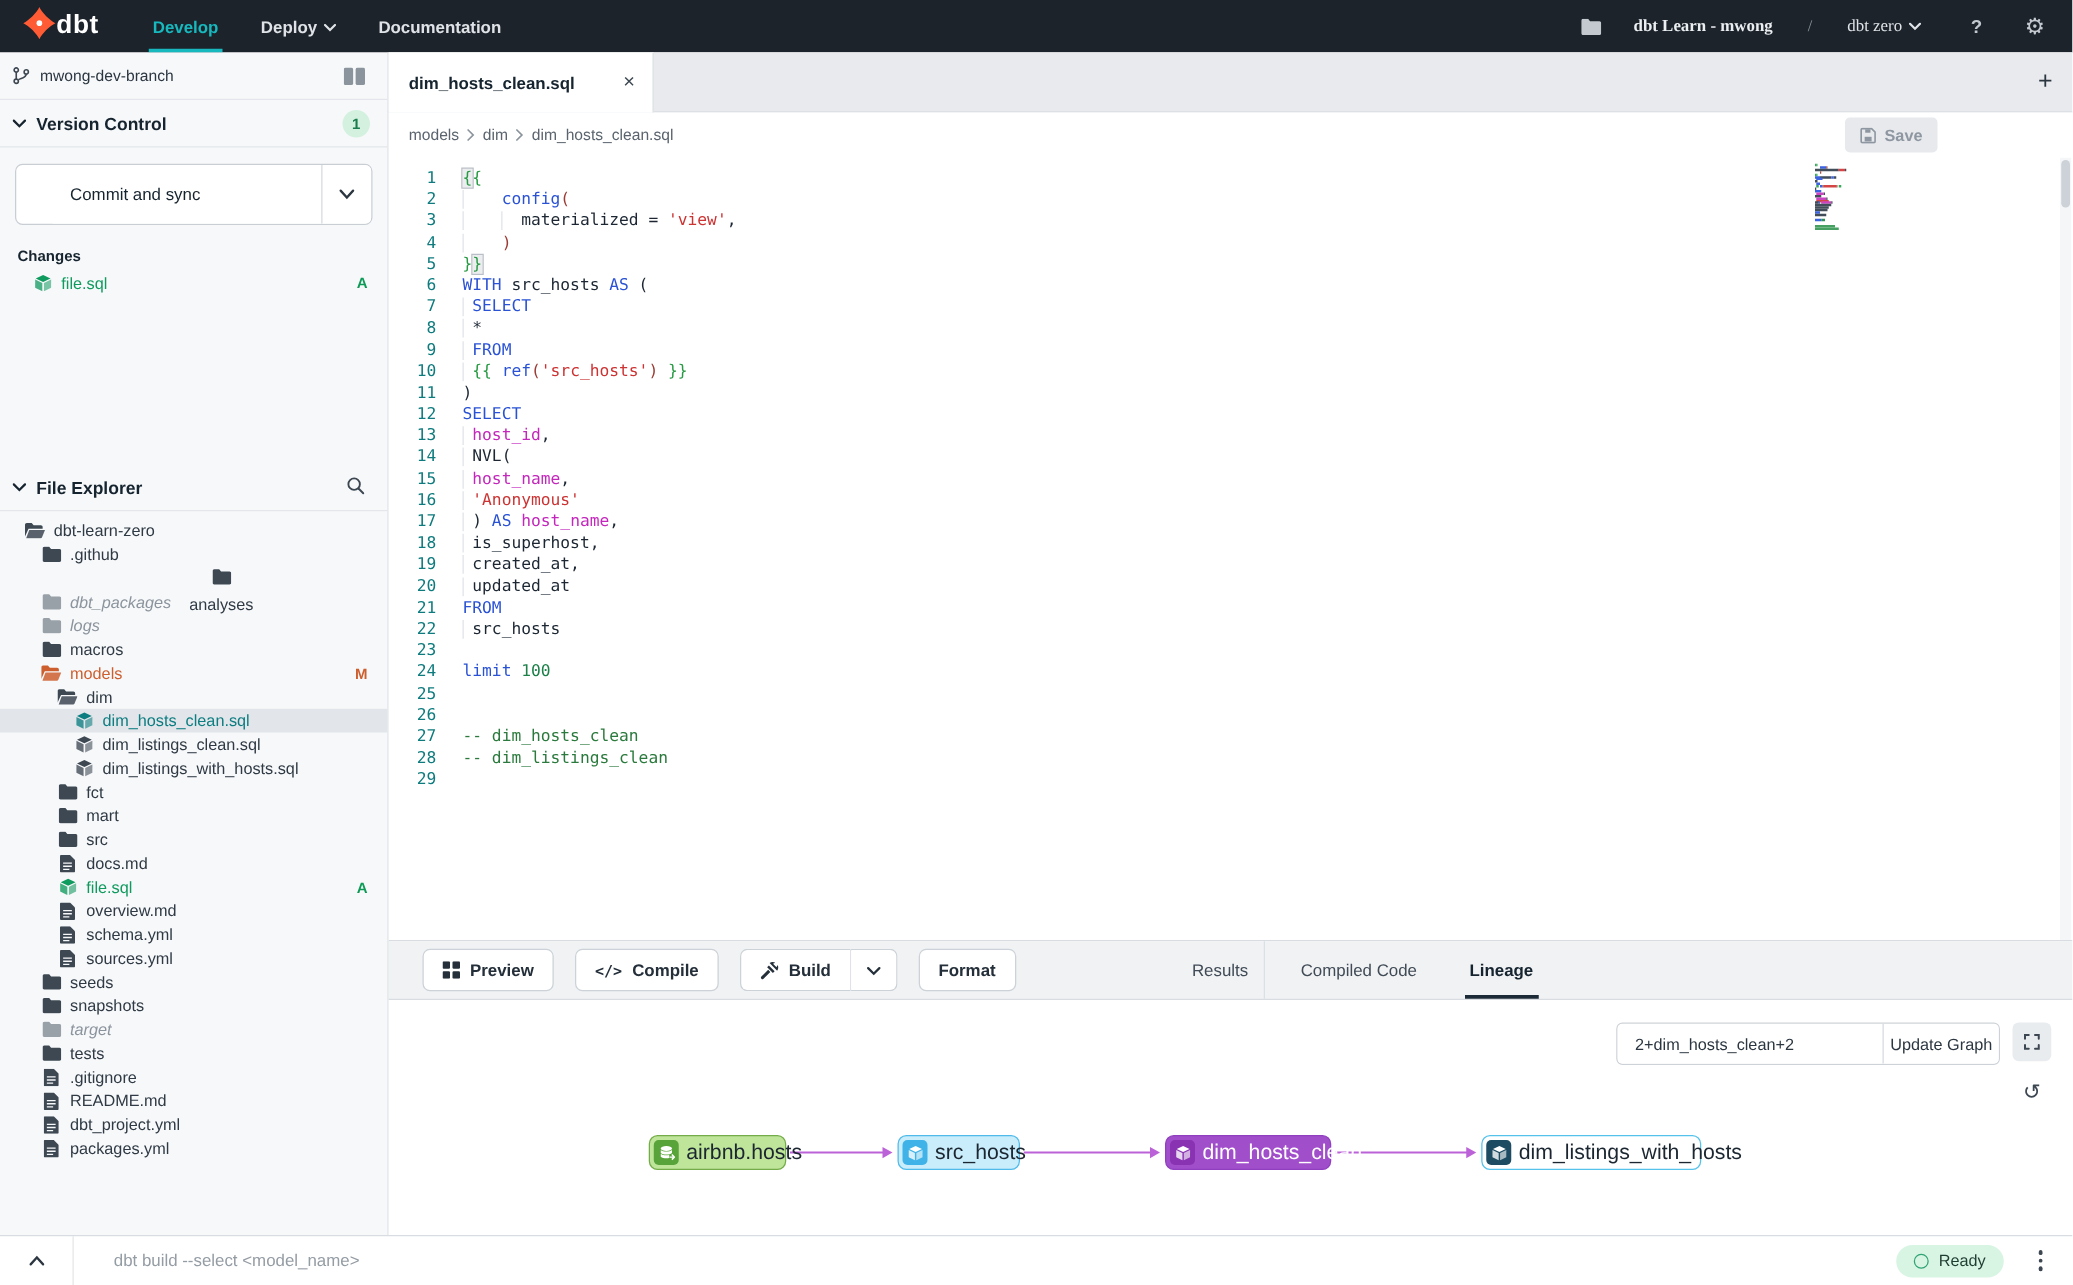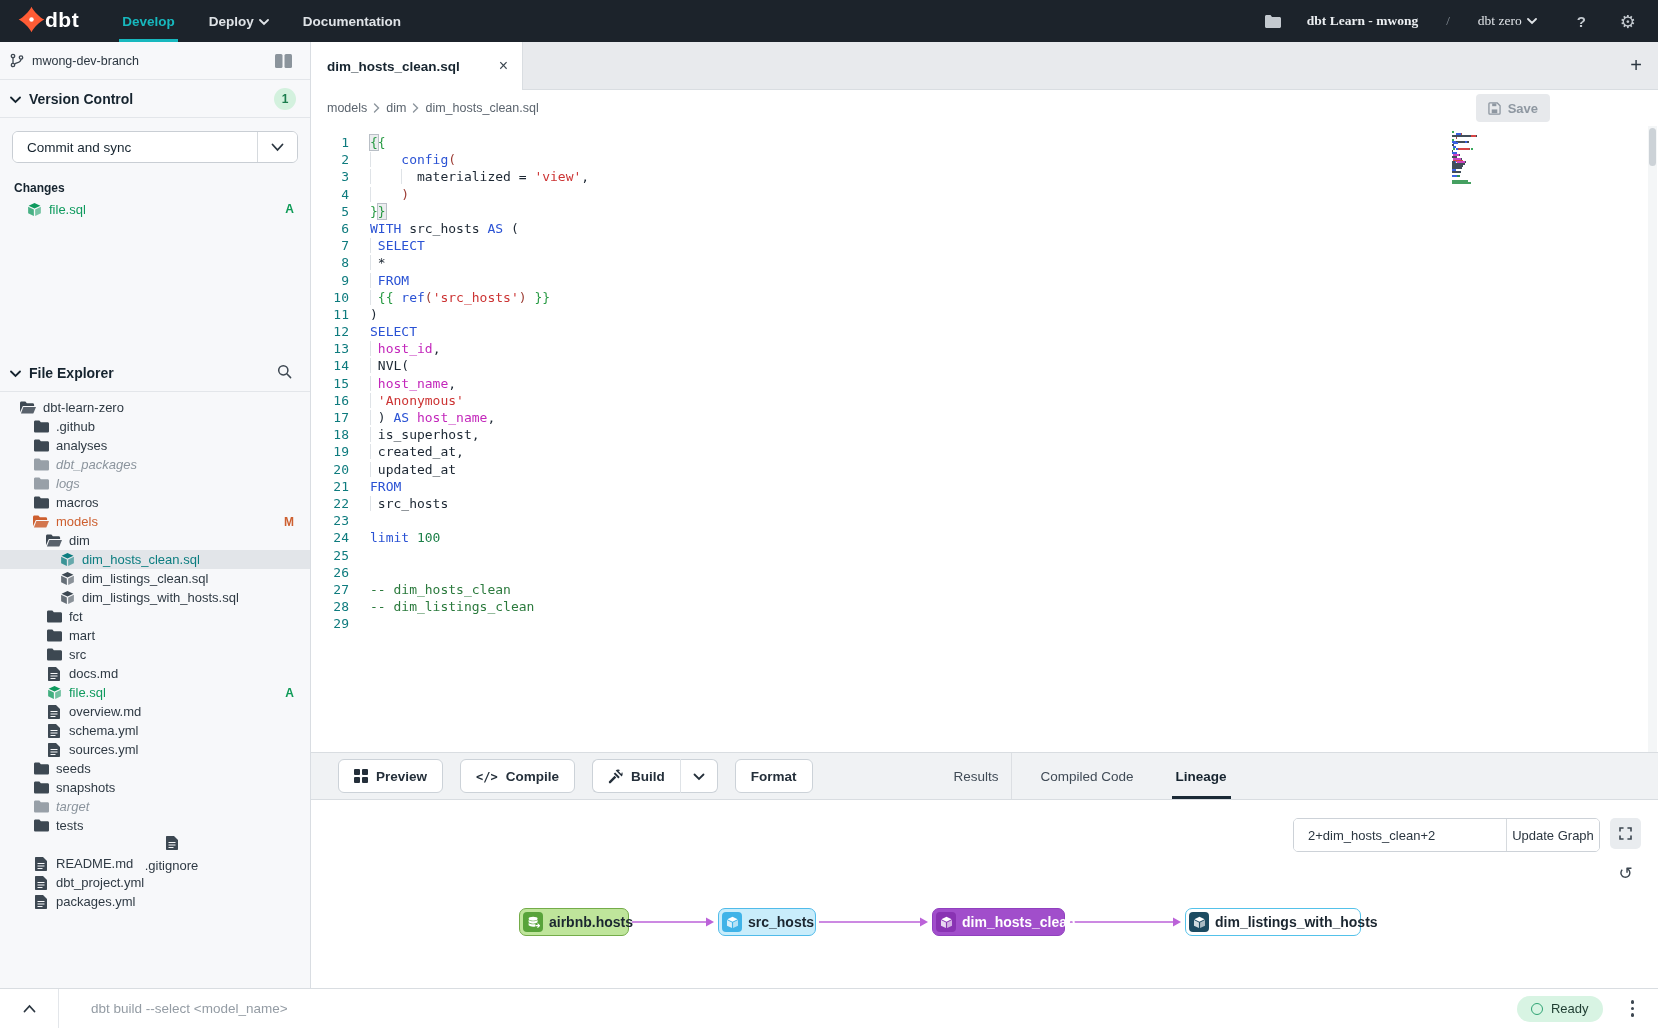--- a/index.html
+++ b/index.html
@@ -22,21 +22,21 @@
   .gear-glyph::before { content:"⚙"; color:#c3c9cf; font-size:18px; font-family:"DejaVu Sans", sans-serif; }
   .icon-btn { background:none; border:none; cursor:pointer; display:flex; align-items:center; padding:4px; }
 
   
   .sidebar { position:absolute; left:0; top:42px; width:311px; height:946px; background:#f7f8fa; border-right:1px solid #d9dde2; }
   .branch-row { height:38px; display:flex; align-items:center; gap:8px; padding:0 14px 0 10px; border-bottom:1px solid #e3e6ea; font-size:12.5px; color:#2b3640; }
   .branch-row .spacer { flex:1; }
   .section-head { height:38px; display:flex; align-items:center; gap:8px; padding:0 14px 0 10px; border-bottom:1px solid #e3e6ea; }
   .section-title { font-size:14px; font-weight:bold; color:#16242f; }
   .vc-badge { margin-left:auto; width:22px; height:22px; border-radius:50%; background:#d3f1de; color:#1b7c4d; font-size:12px; font-weight:bold; display:flex; align-items:center; justify-content:center; }
-  .commit-wrap { margin:13px 12px 10px 12px; display:flex; height:32px; border:1px solid #c9ced4; border-radius:6px; background:#fff; overflow:hidden; }
+  .commit-wrap { margin:13px 12px 10px 12px; display:flex; height:49px; border:1px solid #c9ced4; border-radius:6px; background:#fff; overflow:hidden;padding-left:29px; }
   .commit-main { flex:1; display:flex; align-items:center; padding:0 14px; font-size:13.5px; color:#16242f; background:#fff; border:none; cursor:pointer; }
   .commit-caret { width:40px; display:flex; align-items:center; justify-content:center; border-left:1px solid #d6dade; background:#fff; border:none; border-left:1px solid #d6dade; cursor:pointer; }
   .changes-label { padding:8px 14px 4px 14px; font-size:12px; font-weight:bold; color:#16242f; }
   .change-row { display:flex; align-items:center; gap:7px; height:20px; padding:0 16px 0 26px; font-size:13px; color:#0f9a5e; cursor:pointer; }
   .change-status { margin-left:auto; font-weight:bold; font-size:12px; color:#0d9a56; }
   .fe-head { margin-top:135px; }
   .tree { padding-top:6px; }
   .tree-row { display:flex; align-items:center; gap:7px; height:19px; font-size:13px; color:#2f3a44; cursor:pointer; position:relative; }
   .tree-row.muted { color:#8b949d; font-style:italic; }
   .tree-row.orange { color:#cd5f2f; }
@@ -93,21 +93,21 @@
   .lineage { position:absolute; left:0; top:758px; width:100%; height:188px; background:#fff; }
   .lg-controls { position:absolute; left:982px; top:18px; display:flex; height:34px; border:1px solid #cdd2d8; border-radius:5px; background:#fff; overflow:hidden; }
   .lg-input { width:212px; border:none; outline:none; padding:0 14px; font-size:13px; color:#2b3640; font-family:"Liberation Sans", sans-serif; }
   .lg-update { width:93px; border:none; border-left:1px solid #d6dade; background:#fff; font-size:13px; color:#2b3640; cursor:pointer; font-family:"Liberation Sans", sans-serif; }
   .lg-fullscreen { position:absolute; left:1299px; top:18px; width:31px; height:31px; border:none; border-radius:5px; background:#e9ecef; display:flex; align-items:center; justify-content:center; cursor:pointer; }
   .lg-reset { position:absolute; left:1299px; top:58px; width:31px; height:31px; border:none; border-radius:5px; background:transparent; cursor:pointer; font-size:17px; color:#3d4751; }
   .lg-reset::before { content:"↺"; font-family:"DejaVu Sans", sans-serif; }
   .lg-edges { position:absolute; inset:0; pointer-events:none; }
   .lg-node { position:absolute; top:108px; height:28px; border-radius:7px; display:flex; align-items:center; gap:6px; padding:0 8px 0 3px; border:1.5px solid; cursor:pointer; }
   .lg-ic { width:20px; height:20px; border-radius:4px; display:flex; align-items:center; justify-content:center; flex:0 0 20px; }
-  .lg-label { font-size:14px; font-weight:bold; white-space:nowrap; }
+  .lg-label { font-size:17px; font-weight:normal; white-space:nowrap; }
 
   
   .cmdbar { position:absolute; left:0; top:988px; width:1658px; height:40px; background:#fff; border-top:1px solid #d9dde1; display:flex; align-items:center; }
   .cmd-collapse { width:58px; display:flex; align-items:center; justify-content:center; background:none; border:none; cursor:pointer; height:100%; }
   .cmd-input-wrap { flex:1; height:100%; border-left:1px solid #e3e6ea; display:flex; align-items:center; padding-left:32px; }
   .cmd-input { width:600px; border:none; outline:none; font-size:13.5px; color:#2b3640; font-family:"Liberation Sans", sans-serif; }
   .cmd-input::placeholder { color:#949ca4; }
   .ready-pill { display:flex; align-items:center; gap:8px; height:26px; padding:0 14px; border-radius:13px; background:#d8f4e3; color:#1e3d31; font-size:13px; }
   .ready-dot { width:12px; height:12px; border-radius:50%; border:1.5px solid #2fa474; background:transparent; }
   .kebab { display:flex; flex-direction:column; gap:3px; padding:6px 10px; margin:0 14px 0 18px; background:none; border:none; cursor:pointer; }
@@ -245,21 +245,21 @@
           <span>dbt-learn-zero</span>
         </div>
         <div class="tree-row" style="padding-left: 33px;">
           <span class="t-ic">
             <svg width="15" height="13" viewBox="0 0 16 13">
               <path fill="#3d4852" d="M0 1.5C0 .7.7 0 1.5 0h4.2L7.3 2h7.2c.8 0 1.5.7 1.5 1.5v8c0 .8-.7 1.5-1.5 1.5h-13C.7 13 0 12.3 0 11.5v-10z"></path>
             </svg>
           </span>
           <span>.github</span>
         </div>
-        <div class="tree-row" style="padding-left: 33px;">
+        <div class="tree-row" style="padding-left: 44px; flex-direction: column;">
           <span class="t-ic">
             <svg width="15" height="13" viewBox="0 0 16 13">
               <path fill="#3d4852" d="M0 1.5C0 .7.7 0 1.5 0h4.2L7.3 2h7.2c.8 0 1.5.7 1.5 1.5v8c0 .8-.7 1.5-1.5 1.5h-13C.7 13 0 12.3 0 11.5v-10z"></path>
             </svg>
           </span>
           <span>analyses</span>
         </div>
         <div class="tree-row muted" style="padding-left: 33px;">
           <span class="t-ic">
             <svg width="15" height="13" viewBox="0 0 16 13">
@@ -445,21 +445,21 @@
           <span>target</span>
         </div>
         <div class="tree-row" style="padding-left: 33px;">
           <span class="t-ic">
             <svg width="15" height="13" viewBox="0 0 16 13">
               <path fill="#3d4852" d="M0 1.5C0 .7.7 0 1.5 0h4.2L7.3 2h7.2c.8 0 1.5.7 1.5 1.5v8c0 .8-.7 1.5-1.5 1.5h-13C.7 13 0 12.3 0 11.5v-10z"></path>
             </svg>
           </span>
           <span>tests</span>
         </div>
-        <div class="tree-row" style="padding-left: 33px; flex-direction: column;">
+        <div class="tree-row" style="padding-left: 33px;">
           <span class="t-ic">
             <svg width="12" height="14" viewBox="0 0 12 14">
               <path fill="#3d4852" d="M0 1c0-.6.4-1 1-1h7l4 4v9c0 .6-.4 1-1 1H1c-.6 0-1-.4-1-1V1z"></path>
               <g stroke="#f7f8fa" stroke-width="1.1">
                 <path d="M2.5 6.5h7M2.5 9h7M2.5 11.5h5"></path>
               </g>
             </svg>
           </span>
           <span>.gitignore</span>
         </div>

